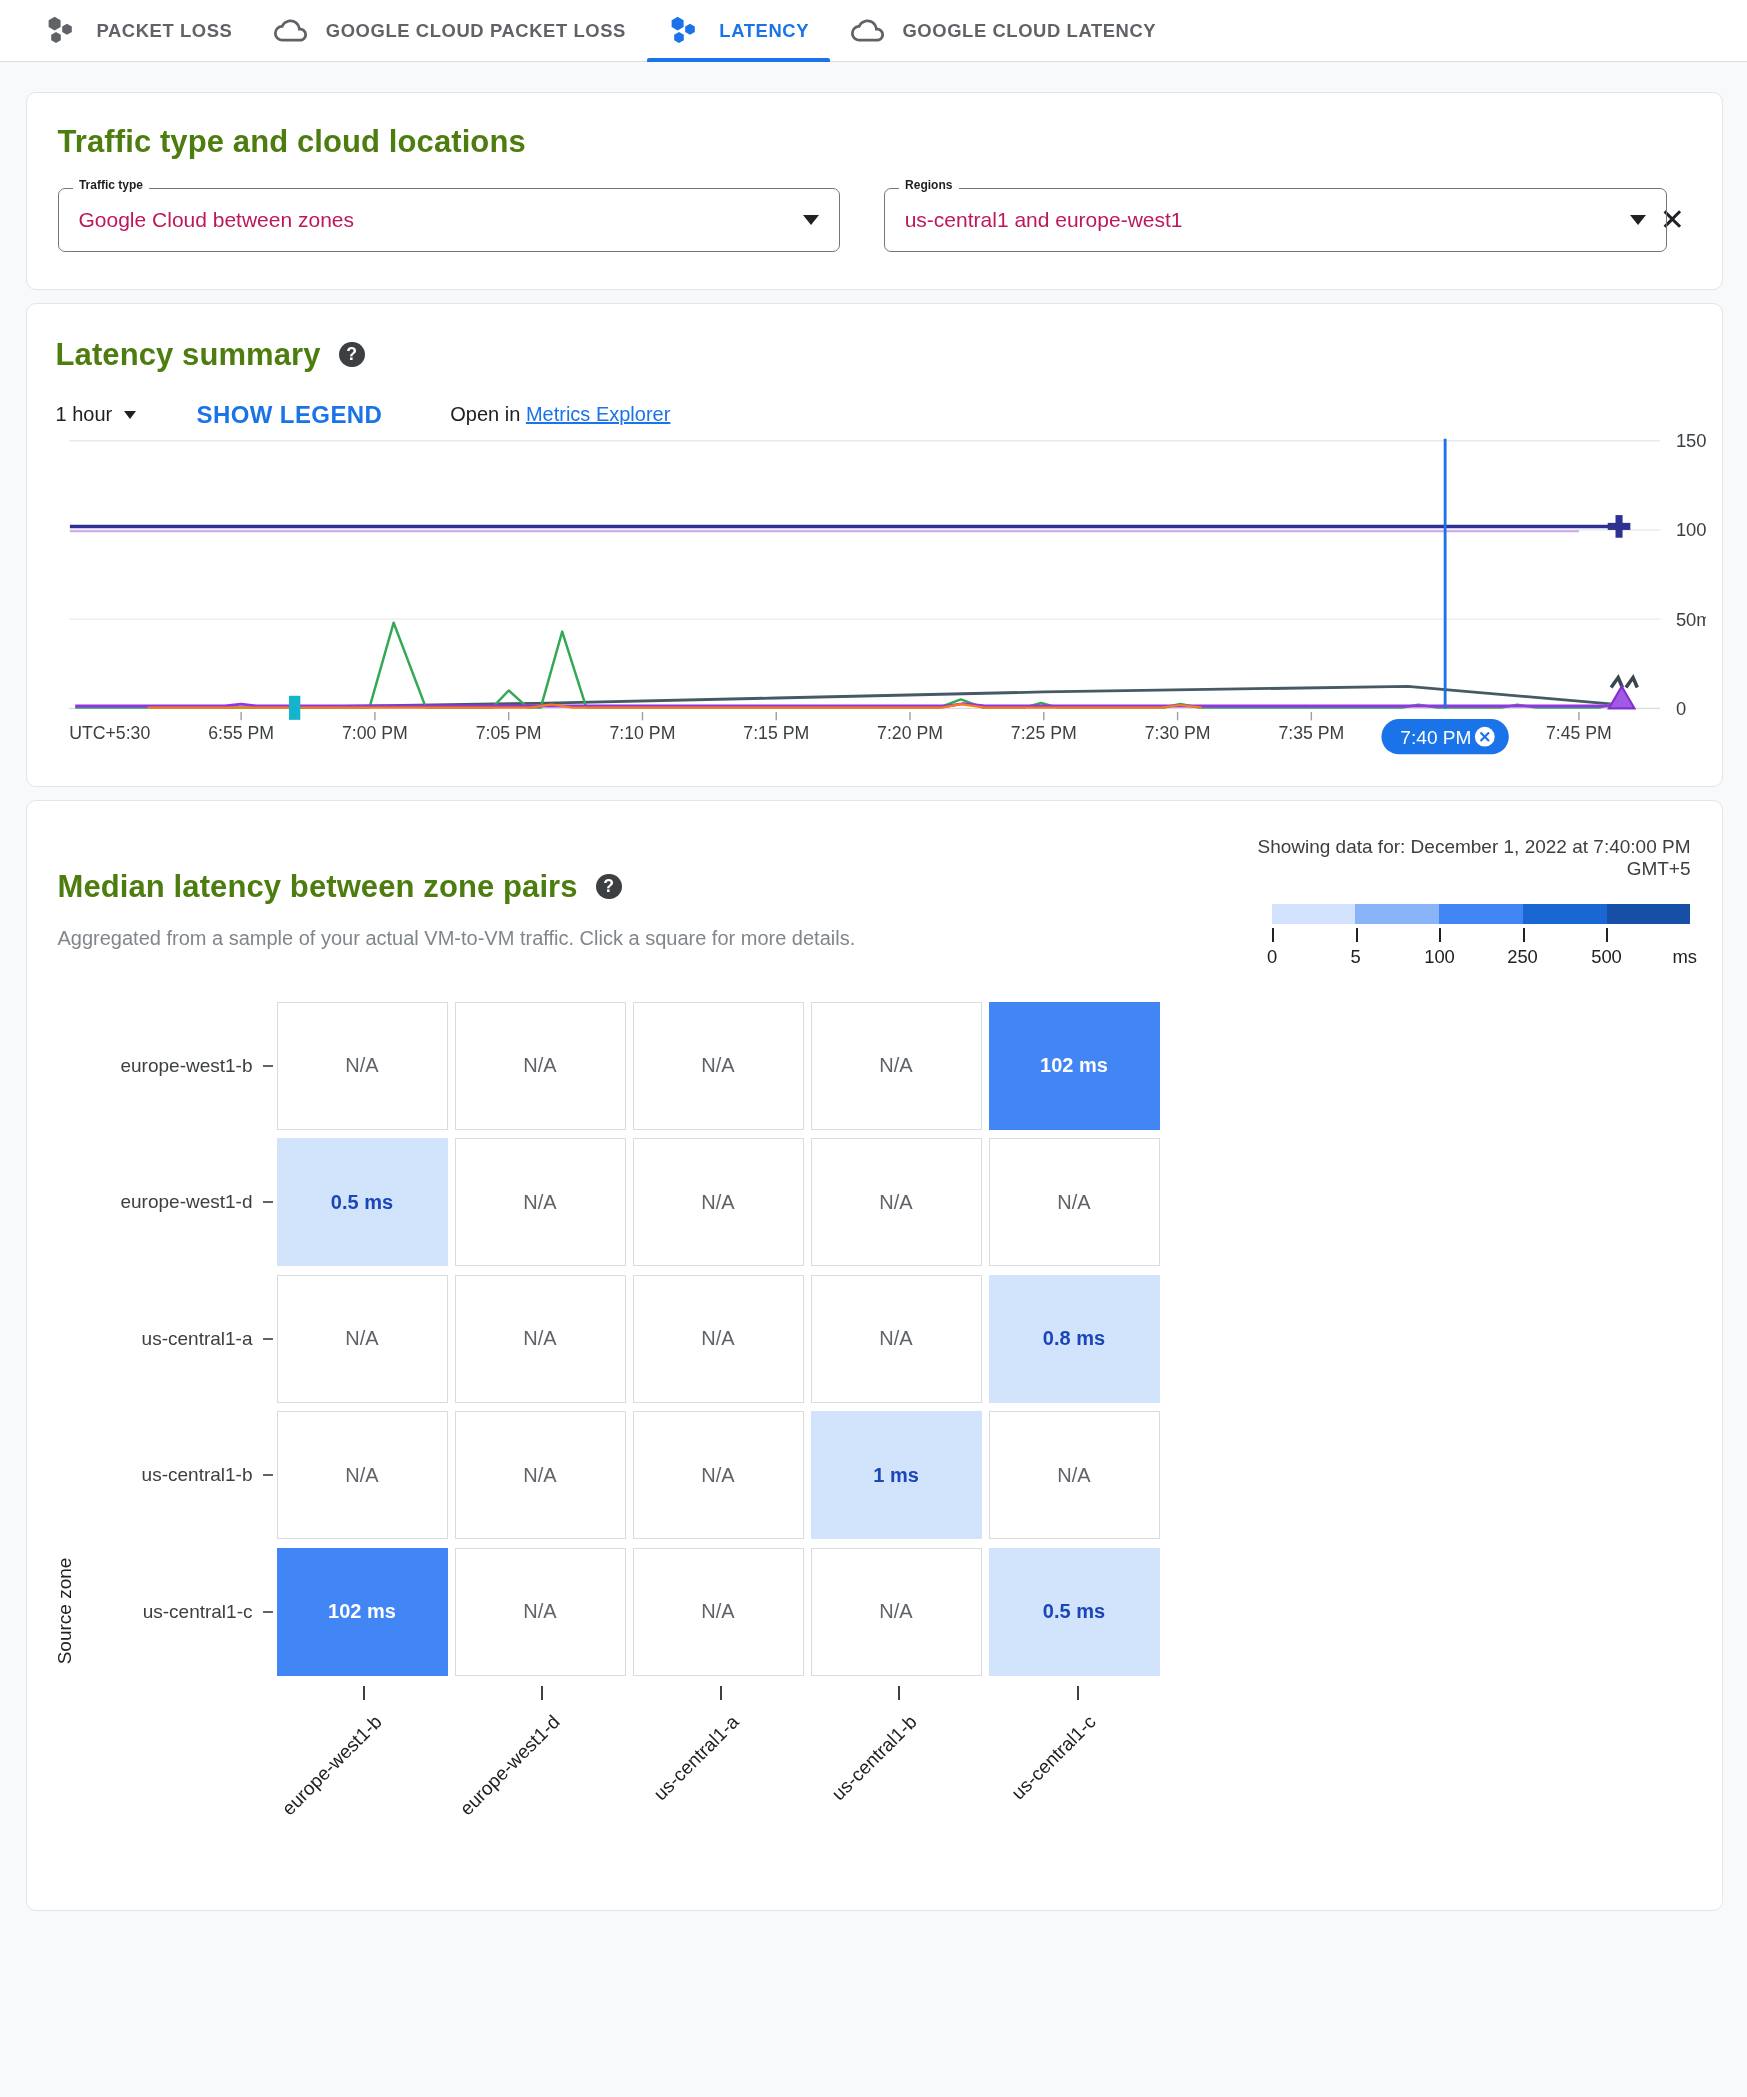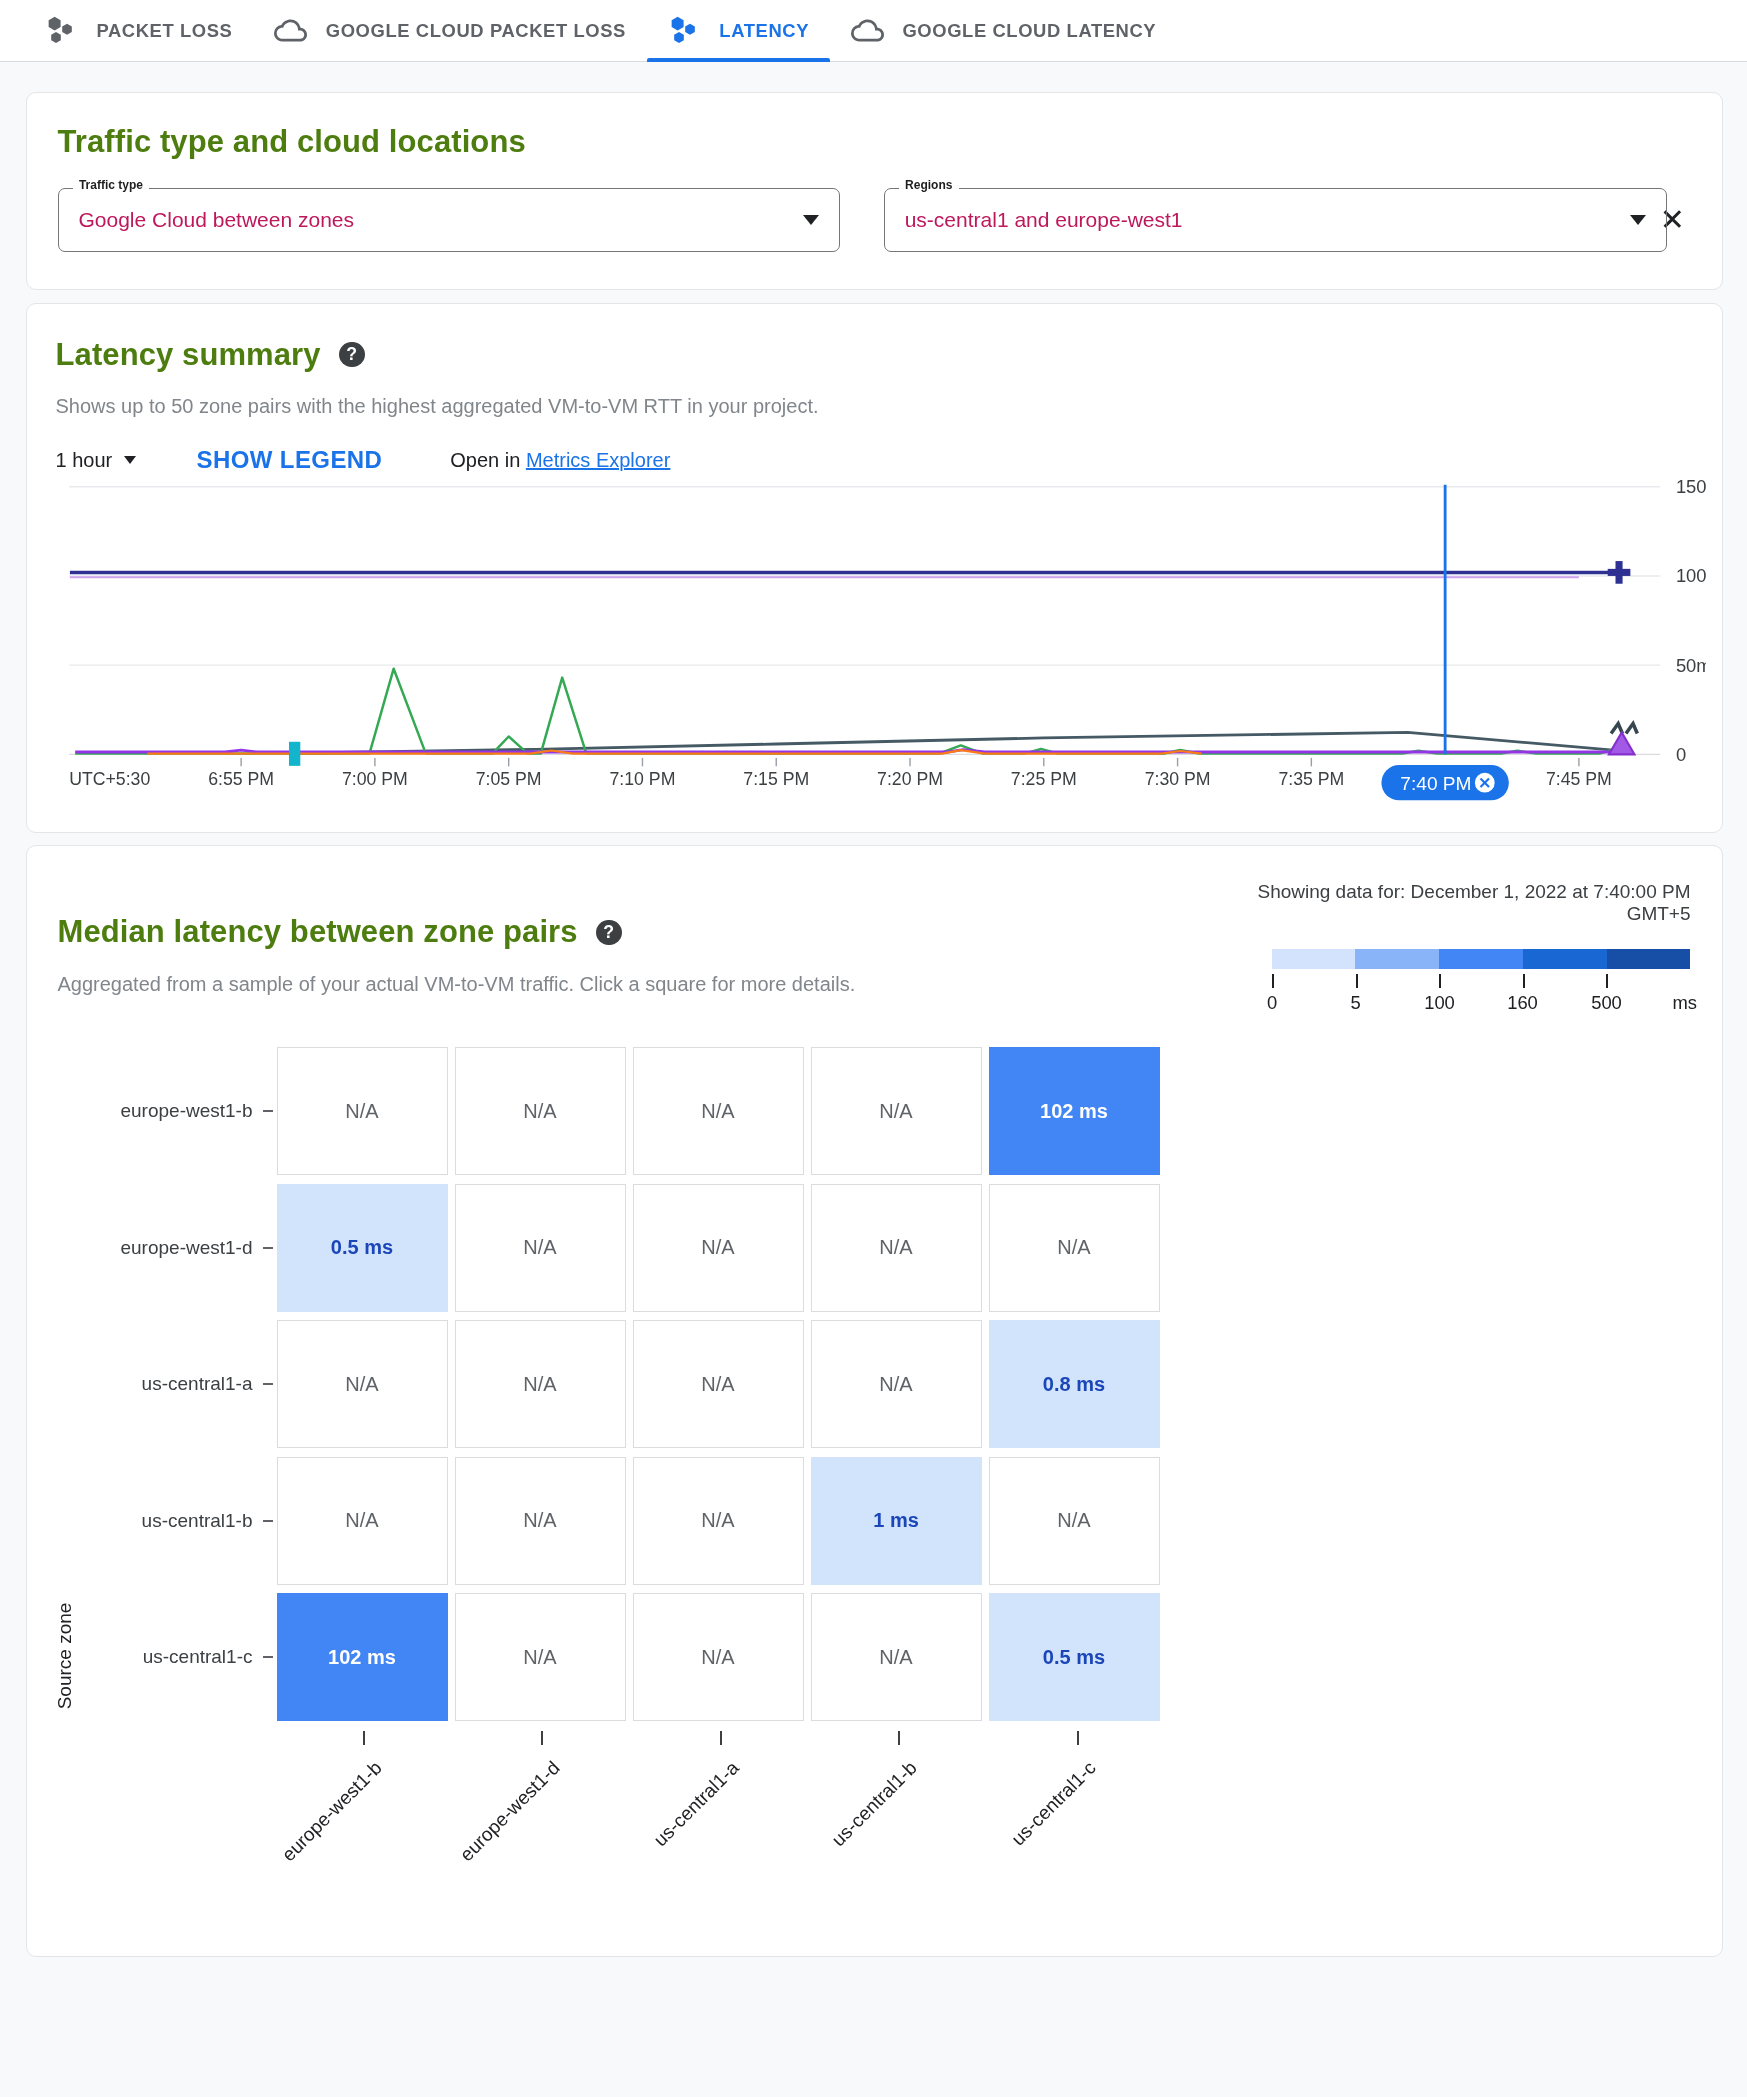--- a/index.html
+++ b/index.html
@@ -129,21 +129,20 @@
         <button class="clear-btn"><span>✕</span></button>
       </div>
     </div>
   </section>
 
   <section class="card card-summary">
     <div class="title-row">
       <h2 class="card-title">Latency summary</h2>
       <button class="help-btn">?</button>
     </div>
-    <p class="card-desc">Shows up to 50 zone pairs with the highest aggregated VM-to-VM RTT in your project.</p>
     <div class="controls">
       <button class="range-btn">
         <span>1 hour</span>
         <span class="caret-sm"></span>
       </button>
       <button class="legend-btn">SHOW LEGEND</button>
       <span class="open-in">
         <span>Open in</span>
         <a>Metrics Explorer</a>
       </span>
@@ -219,21 +218,21 @@
               <div class="legend-seg" style="background: rgb(23, 78, 166);"></div>
             </div>
           <div class="legend-ticks" id="legend-ticks">
               <div class="legend-tick" style="left: 0px;"></div>
               <span class="legend-ticklabel" style="left: 0.7px;">0</span>
               <div class="legend-tick" style="left: 84px;"></div>
               <span class="legend-ticklabel" style="left: 84px;">5</span>
               <div class="legend-tick" style="left: 167px;"></div>
               <span class="legend-ticklabel" style="left: 168px;">100</span>
               <div class="legend-tick" style="left: 251px;"></div>
-              <span class="legend-ticklabel" style="left: 251px;">160</span>
+              <span class="legend-ticklabel" style="left: 251px;">250</span>
               <div class="legend-tick" style="left: 334px;"></div>
               <span class="legend-ticklabel" style="left: 335px;">500</span>
               <span class="legend-unit">ms</span>
             </div>
         </div>
       </div>
     </div>
 
     <div class="heatmap" id="heatmap">
       <span class="hm-ylabel">Source zone</span>

